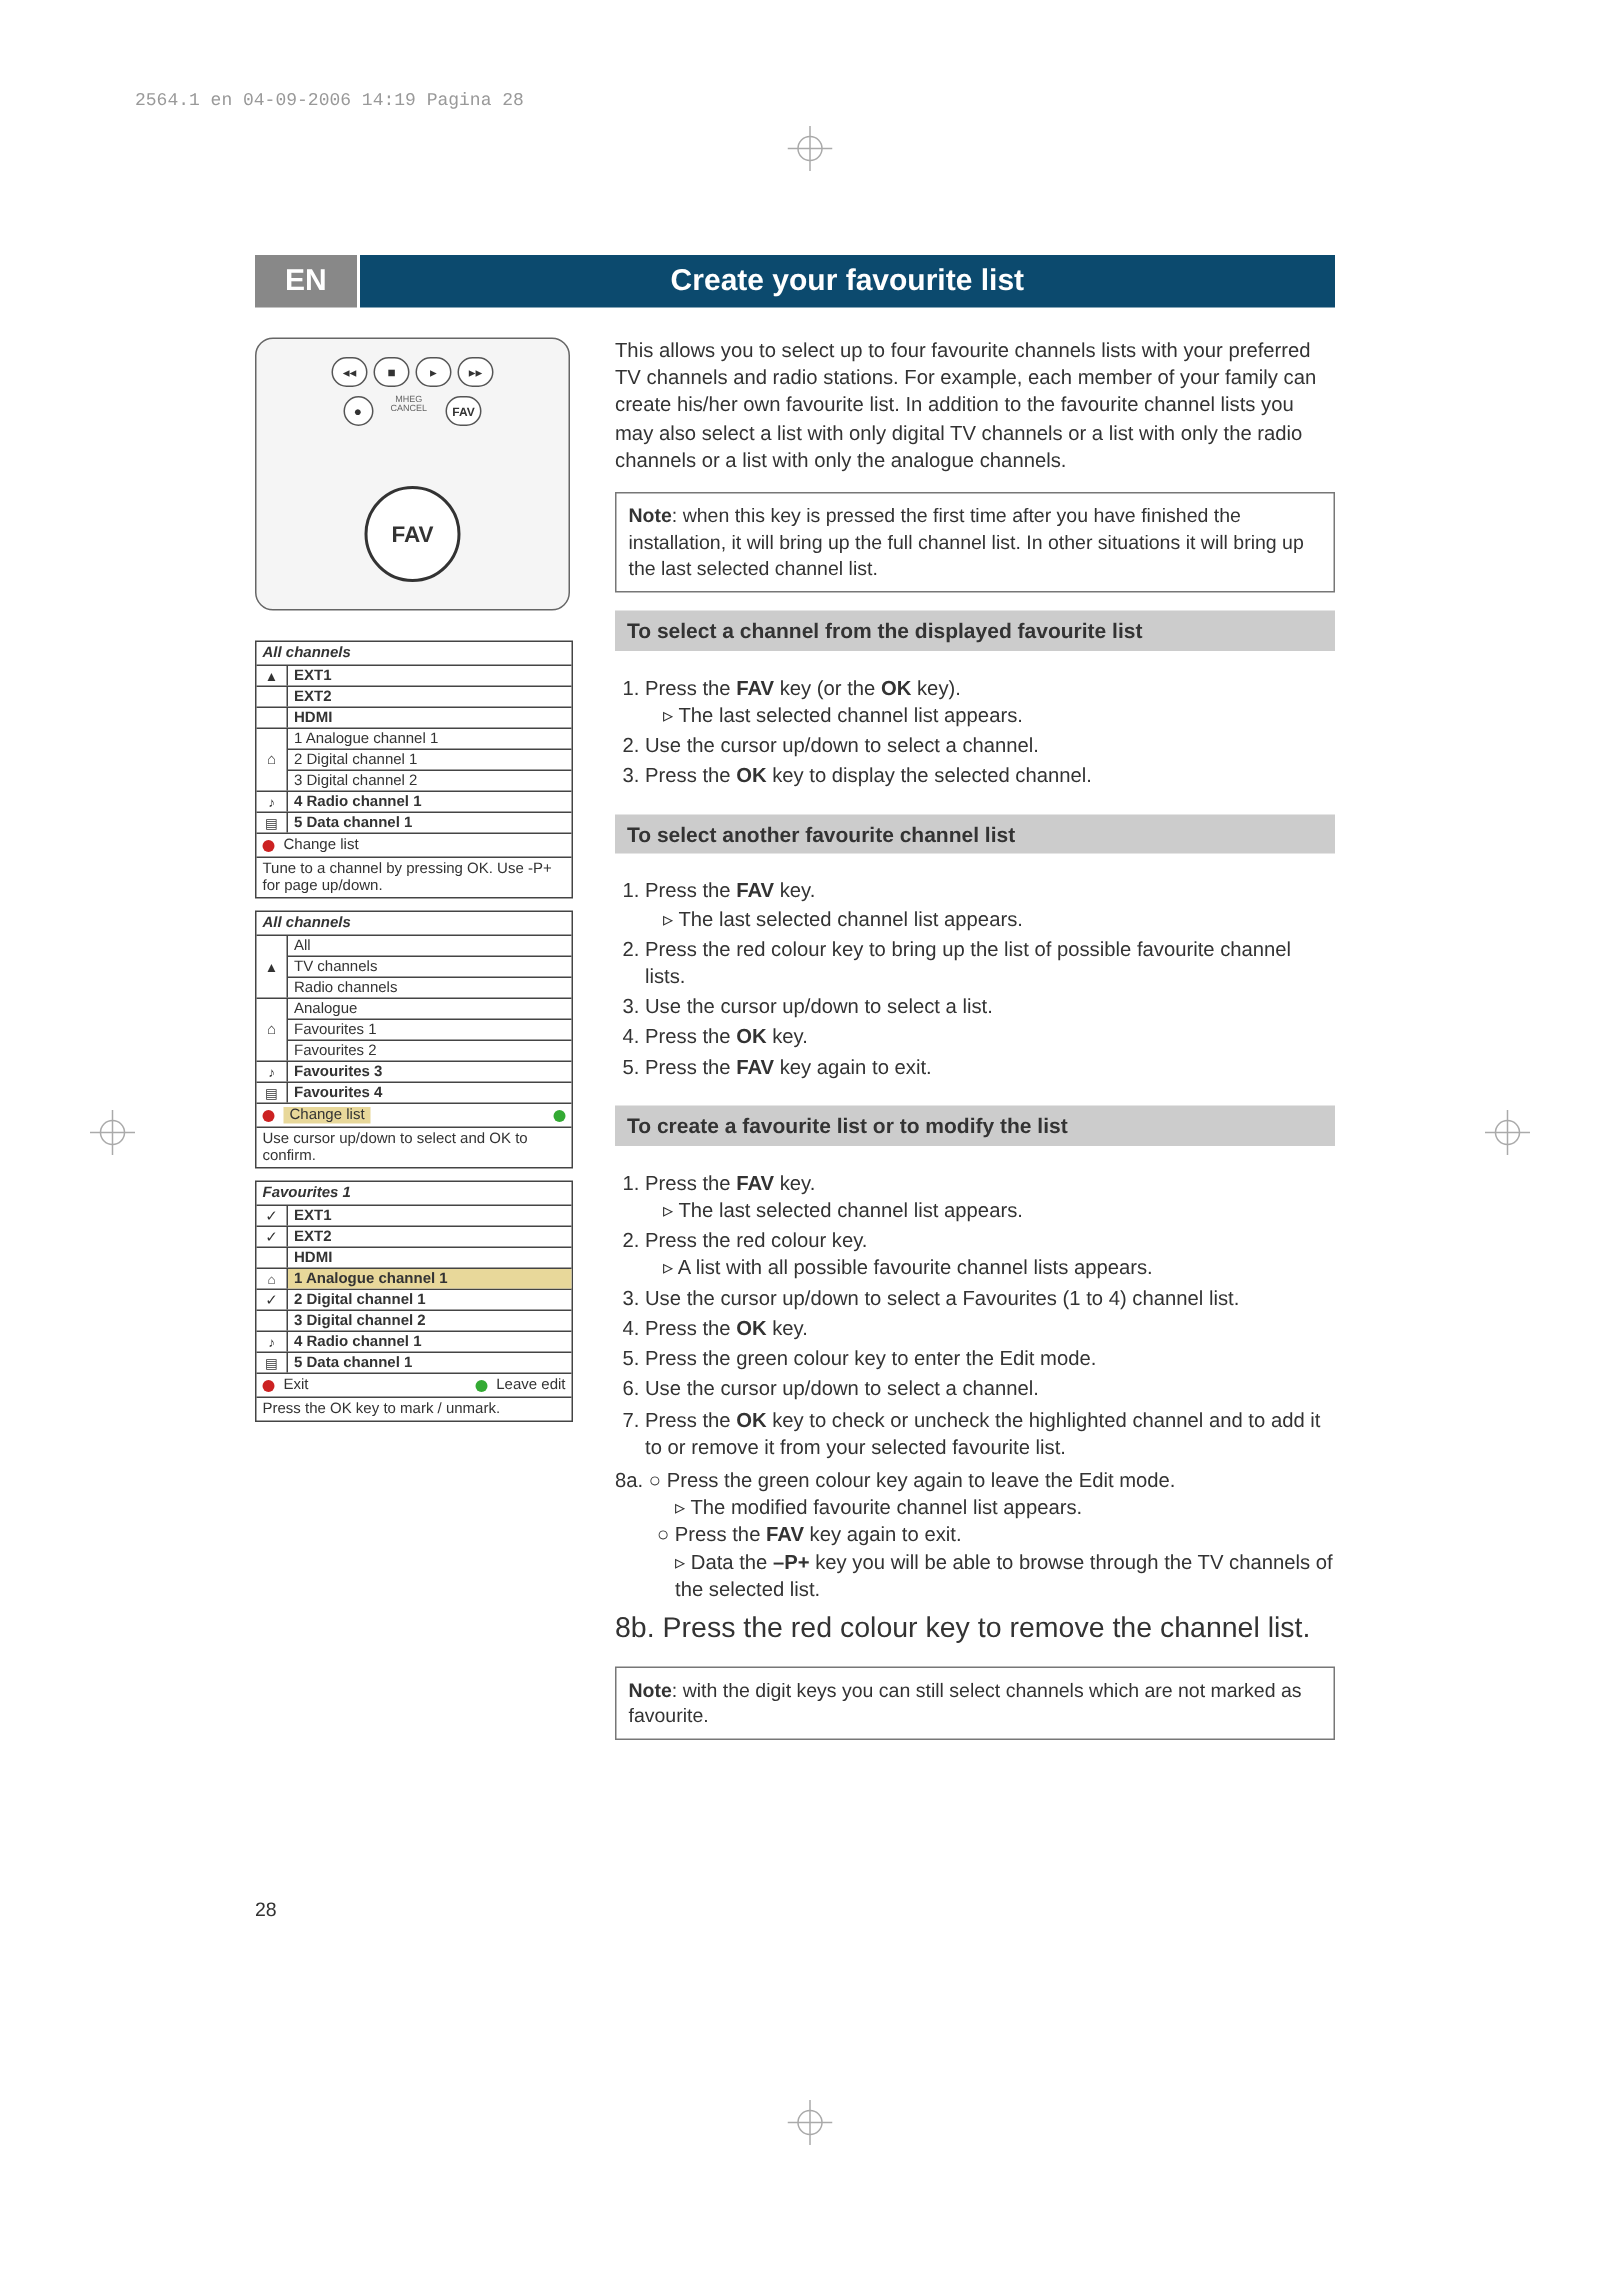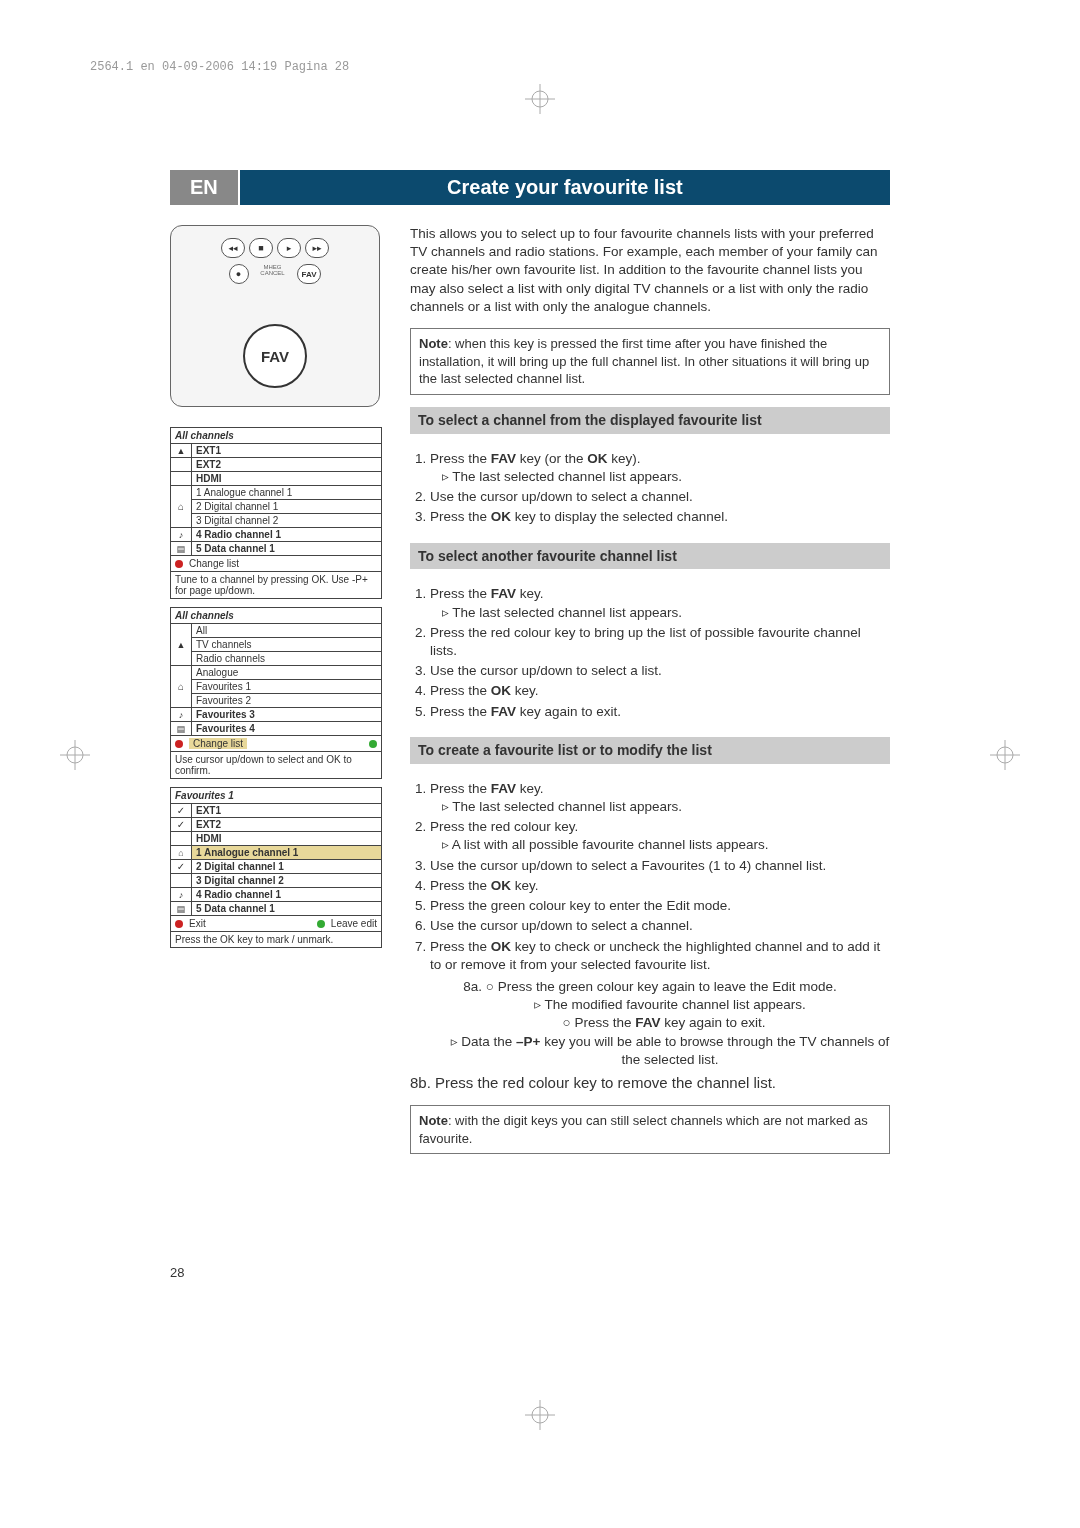--- a/index.html
+++ b/index.html
@@ -348,27 +348,27 @@
         <li><span>Press the red colour key.</span>
           <div class="sub-arrow">A list with all possible favourite channel lists appears.</div>
         </li>
         <li>Use the cursor up/down to select a Favourites (1 to 4) channel list.</li>
         <li><span>Press the </span><b>OK</b><span> key.</span></li>
         <li><span>Press the green colour key to enter the Edit mode.</span>
         </li>
         <li>Use the cursor up/down to select a channel.</li>
         <li><span>Press the </span><b>OK</b><span> key to check or uncheck the highlighted channel and to add it to or remove it from your selected favourite list.</span></li>
       </ol>
-      <div style="margin:-12px 0 4px 0; font-size:13.5px;text-align:center;">
+      <div style="margin:-12px 0 4px 0; font-size:13.5px;">
         <span>8a.</span> <span class="sub-circ">Press the green colour key again to leave the Edit mode.</span>
         <div class="sub-arrow" style="margin-left:40px">The modified favourite channel list appears.</div>
         <div style="margin-left:28px"><span class="sub-circ"></span><span>Press the </span><b>FAV</b><span> key again to exit.</span></div>
         <div class="sub-arrow" style="margin-left:40px"><span>Data the </span><b>–P+</b><span> key you will be able to browse through the TV channels of the selected list.</span></div>
       </div>
-      <div style="margin-bottom:12px; font-size:15px;">8b. Press the red colour key to remove the channel list.</div>
+      <div style="margin-bottom:12px; font-size:19px;">8b. Press the red colour key to remove the channel list.</div>
 
       <div class="note-box">
         <b>Note</b><span>: with the digit keys you can still select channels which are not marked as favourite.</span>
       </div>
     </div>
   </div>
 
   <div class="page-num">28</div>
 </div>
 

